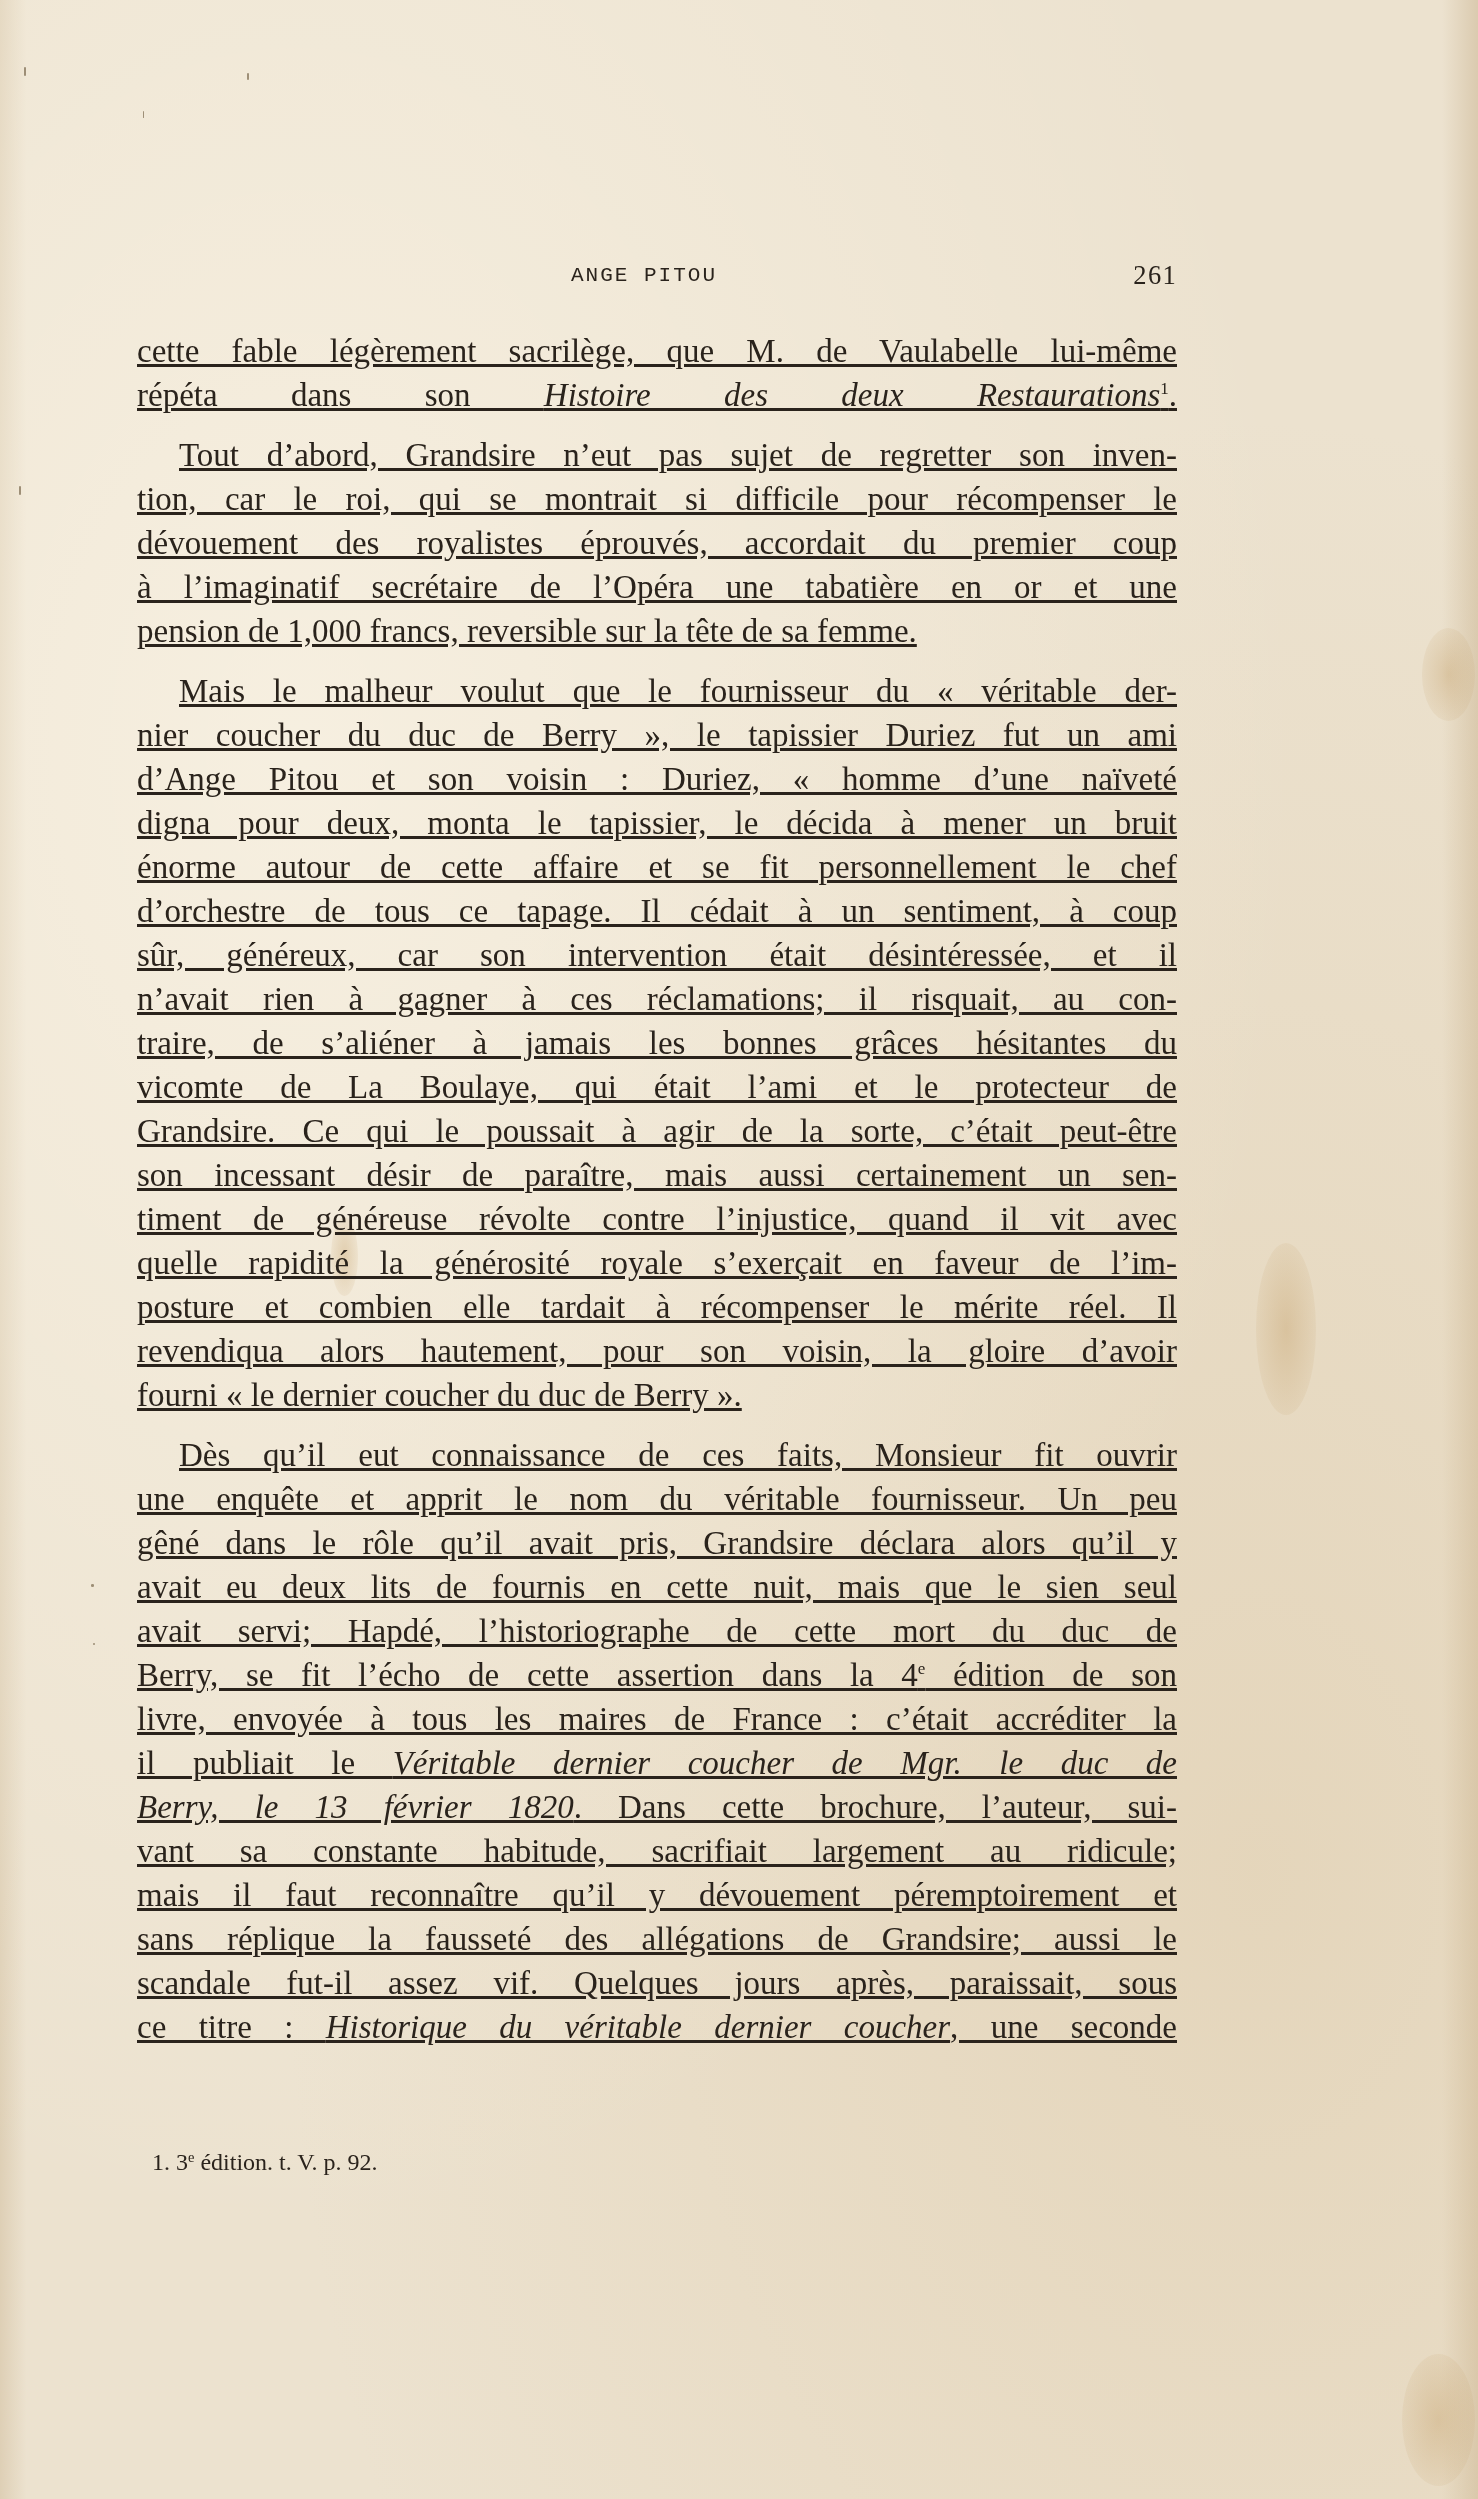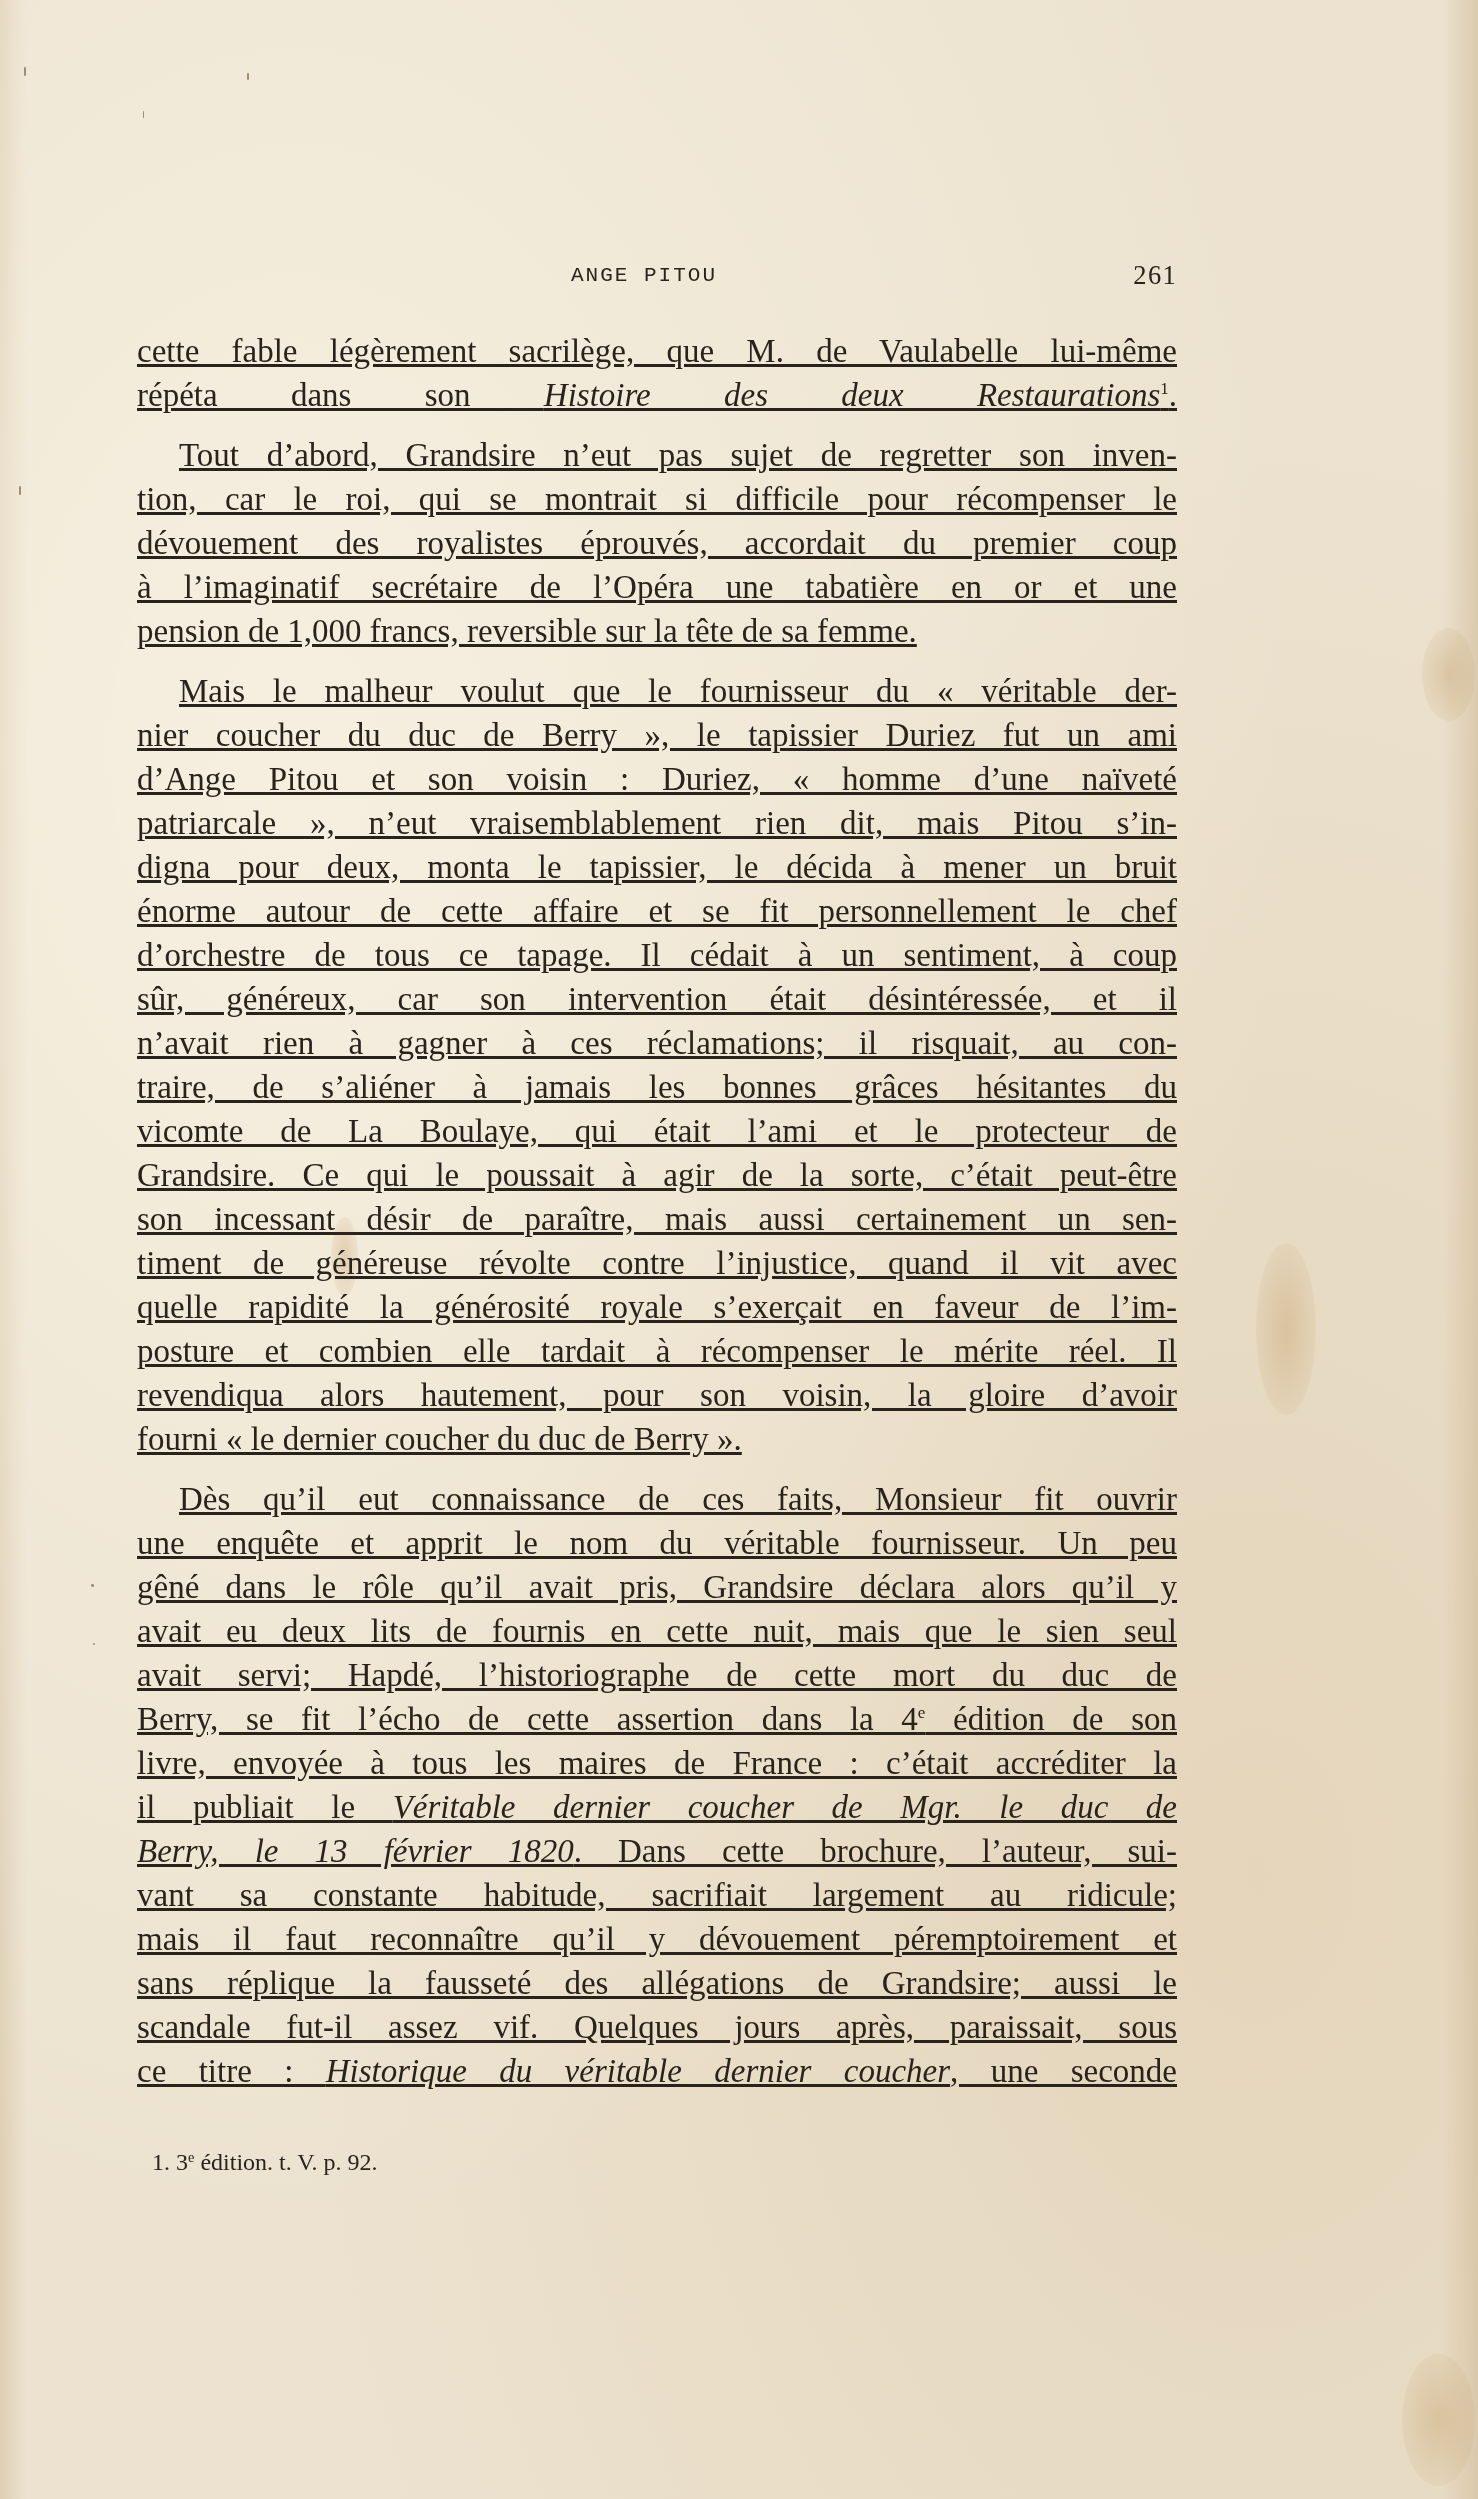--- a/index.html
+++ b/index.html
@@ -129,21 +129,20 @@
     <div class="line"><span>cette fable légèrement sacrilège, que M. de Vaulabelle lui-même</span></div>
     <div class="line"><span>répéta dans son </span><span class="it">Histoire des deux Restaurations</span><sup>1</sup><span>.</span></div>
     <div class="line indent"><span>Tout d’abord, Grandsire n’eut pas sujet de regretter son inven-</span></div>
     <div class="line"><span>tion, car le roi, qui se montrait si difficile pour récompenser le</span></div>
     <div class="line"><span>dévouement des royalistes éprouvés, accordait du premier coup</span></div>
     <div class="line"><span>à l’imaginatif secrétaire de l’Opéra une tabatière en or et une</span></div>
     <div class="line last"><span>pension de 1,000 francs, reversible sur la tête de sa femme.</span></div>
     <div class="line indent"><span>Mais le malheur voulut que le fournisseur du « véritable der-</span></div>
     <div class="line"><span>nier coucher du duc de Berry », le tapissier Duriez fut un ami</span></div>
     <div class="line"><span>d’Ange Pitou et son voisin : Duriez, « homme d’une naïveté</span></div>
-    <div class="line"><span>patriarcale », n’eut vraisemblablement rien dit, mais Pitou s’in-</span></div>
     <div class="line"><span>digna pour deux, monta le tapissier, le décida à mener un bruit</span></div>
     <div class="line"><span>énorme autour de cette affaire et se fit personnellement le chef</span></div>
     <div class="line"><span>d’orchestre de tous ce tapage. Il cédait à un sentiment, à coup</span></div>
     <div class="line"><span>sûr, généreux, car son intervention était désintéressée, et il</span></div>
     <div class="line"><span>n’avait rien à gagner à ces réclamations; il risquait, au con-</span></div>
     <div class="line"><span>traire, de s’aliéner à jamais les bonnes grâces hésitantes du</span></div>
     <div class="line"><span>vicomte de La Boulaye, qui était l’ami et le protecteur de</span></div>
     <div class="line"><span>Grandsire. Ce qui le poussait à agir de la sorte, c’était peut-être</span></div>
     <div class="line"><span>son incessant désir de paraître, mais aussi certainement un sen-</span></div>
     <div class="line"><span>timent de généreuse révolte contre l’injustice, quand il vit avec</span></div>

